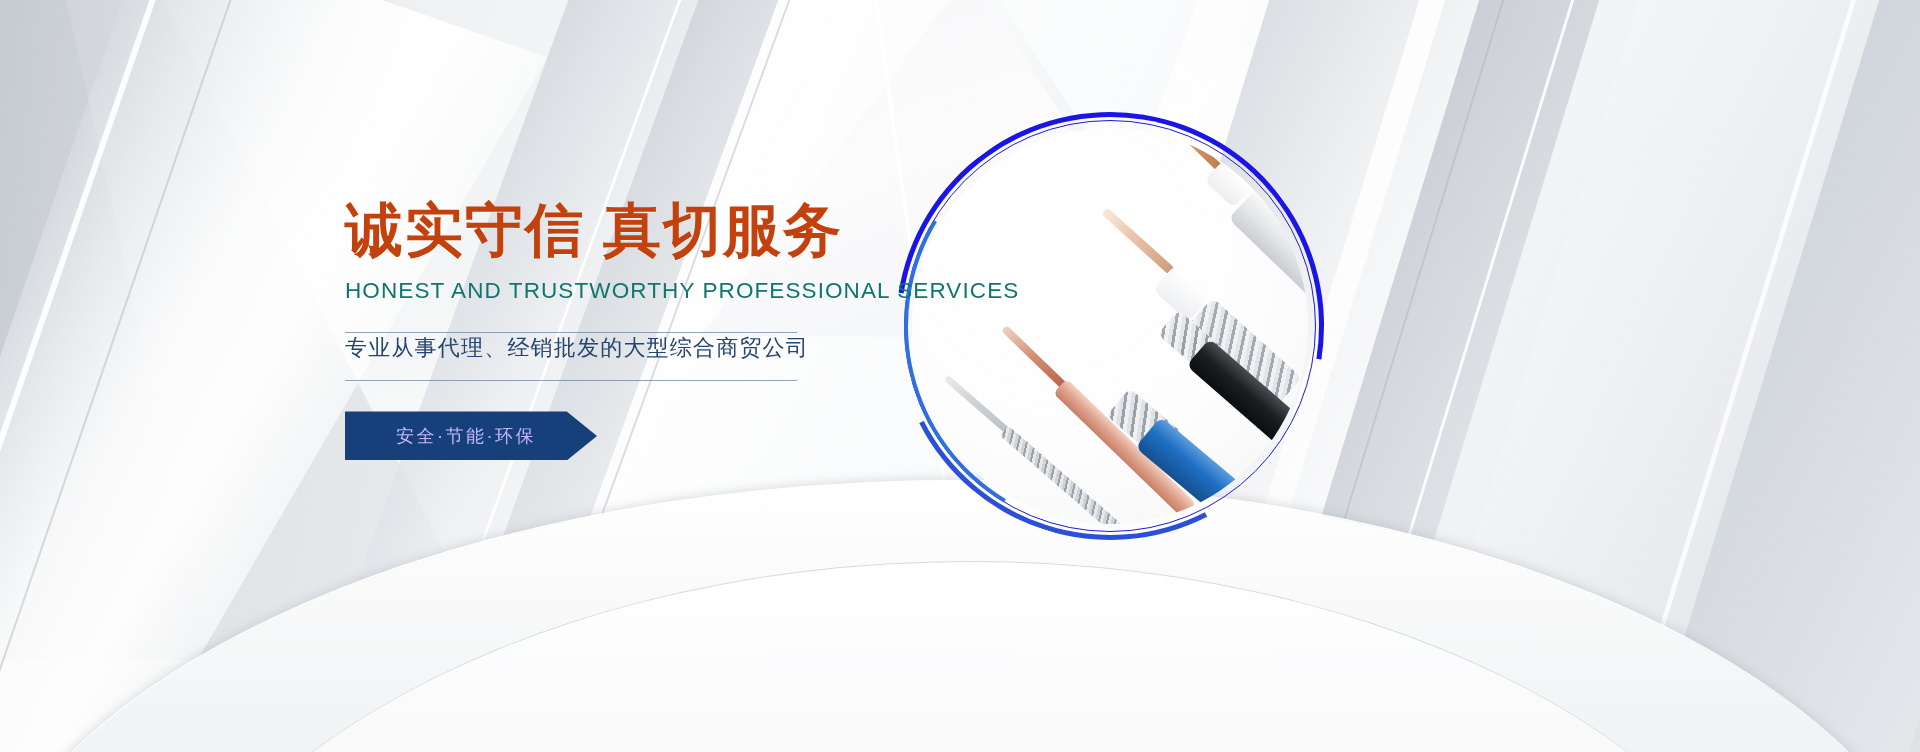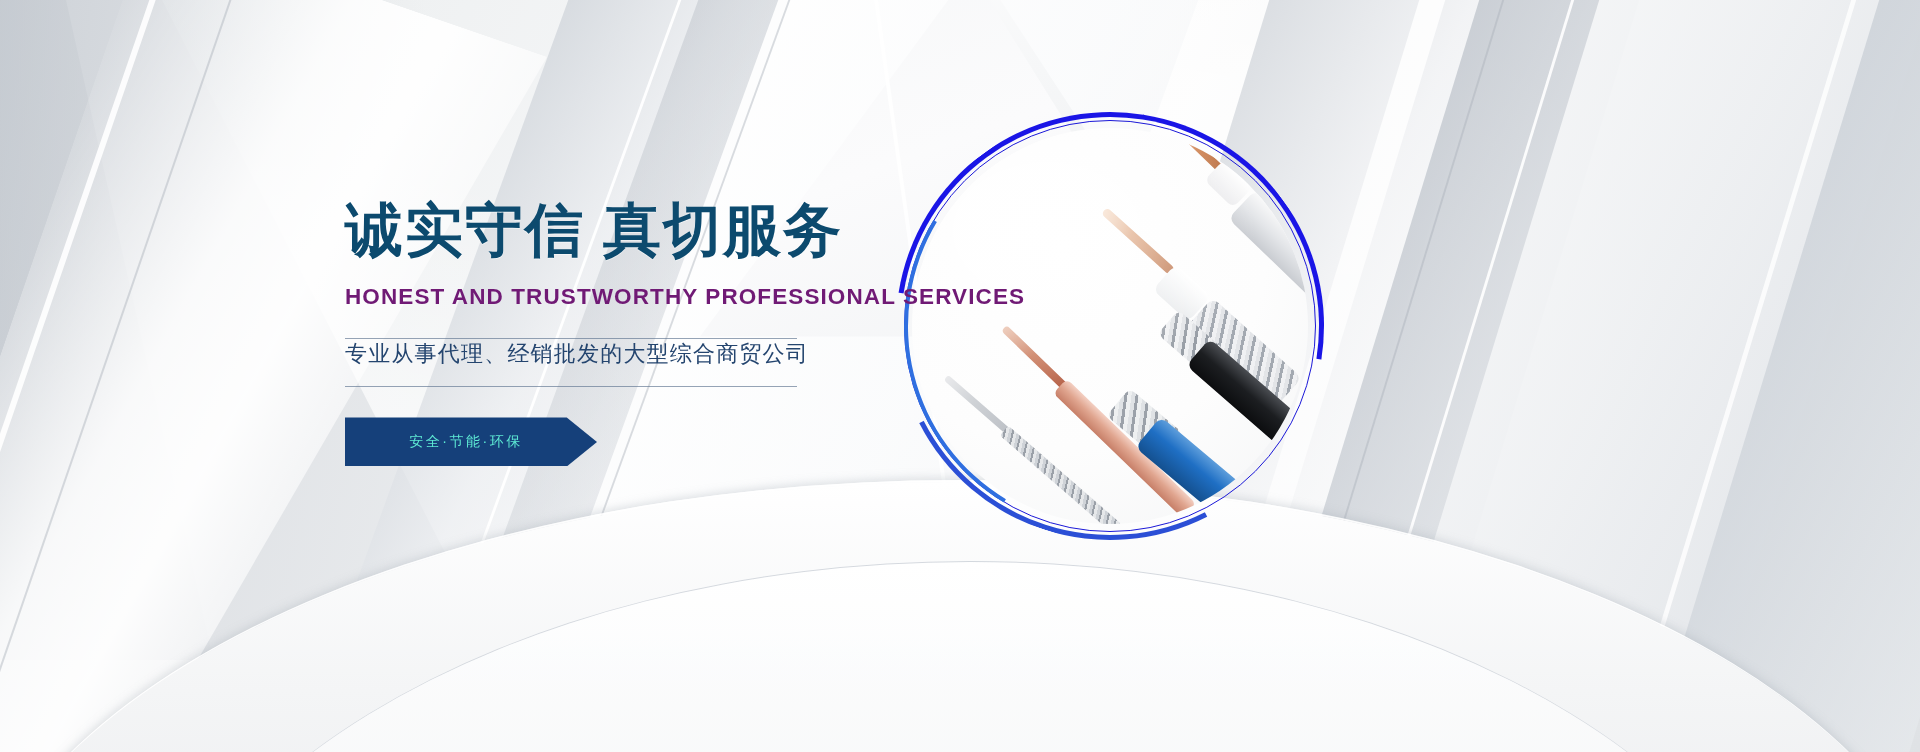--- a/index.html
+++ b/index.html
@@ -226,45 +226,45 @@
     border:4px solid transparent;
     border-left-color:#2f6fe0;
     box-sizing:border-box;
     transform:rotate(-14deg);
   }
 
   
   #copy{position:absolute;left:345px;top:196px;width:520px;}
   #headline{
     font-size:58px;font-weight:700;letter-spacing:2px;
-    color:#0c4a6e;line-height:1.18;white-space:nowrap;
+    color:#c2410c;line-height:1.18;white-space:nowrap;
     text-shadow:0 1px 0 rgba(255,255,255,.5);
   }
   #subline-en{
-    margin-top:20px;
-    font-size:22.5px;letter-spacing:1.1px;font-weight:700;
-    color:#701a75;white-space:nowrap;
+    margin-top:14px;
+    font-size:22.5px;letter-spacing:1.1px;font-weight:400;
+    color:#0f766e;white-space:nowrap;
   }
   .rule{height:1px;background:#5d738f;opacity:.65;width:452px;}
   #rule-top{margin-top:28px;}
   #rule-bot{margin-top:17px;}
   #subline-cn{
     margin-top:0;
     font-size:22px;letter-spacing:1.2px;color:#24456f;white-space:nowrap;
   }
   #tag{
     position:relative;margin-top:30px;
     display:inline-block;height:49px;width:252px;
     background:#15407a;
     clip-path:polygon(0 0,88% 0,100% 50%,88% 100%,0 100%);
   }
   #tag-label{
     position:absolute;left:0;top:0;right:26px;bottom:0;
     display:flex;align-items:center;justify-content:center;
-    color:#5eead4;font-size:14px;letter-spacing:2.5px;white-space:nowrap;padding-left:16px;
+    color:#c4b5fd;font-size:18px;letter-spacing:2.5px;white-space:nowrap;padding-left:16px;
   }
 </style>
 </head>
 <body>
 
 <div id="banner">
 
   <div class="bg-base"></div>
   <div class="bg-soft"></div>
 

